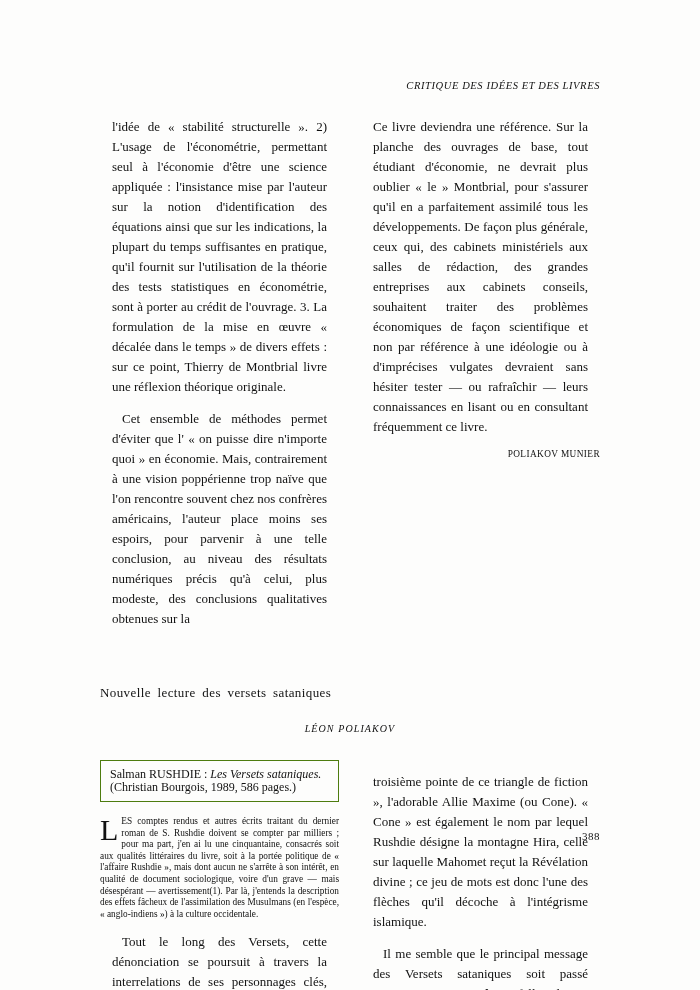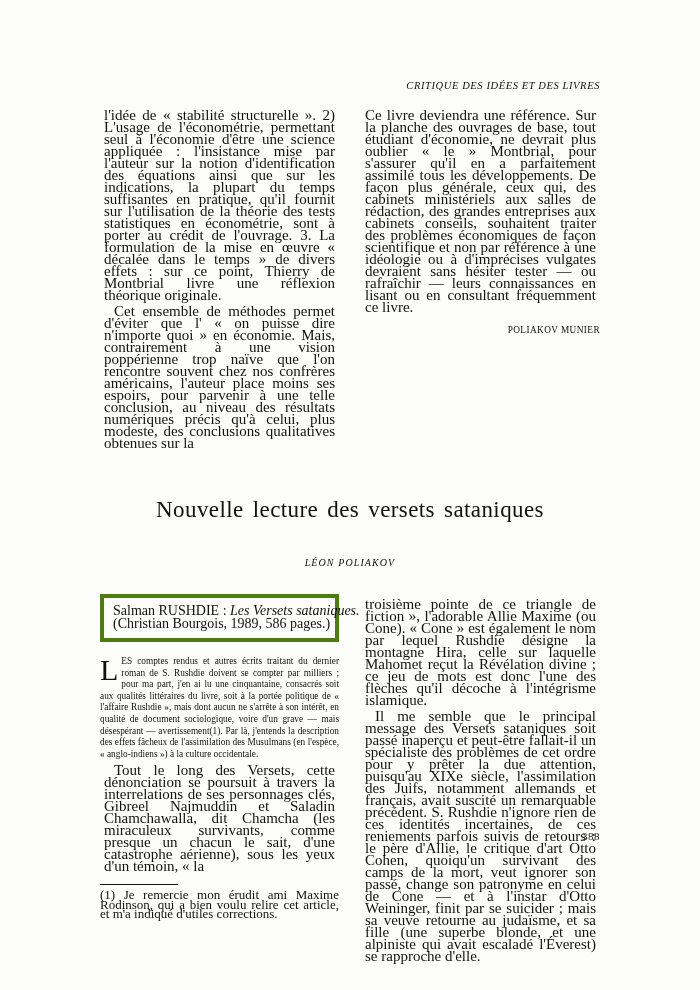--- a/index.html
+++ b/index.html
@@ -42,66 +42,65 @@
 
   
   .cols {
     display: flex;
     gap: 22px;
   }
   .col {
     width: 239px;
   }
   p {
-    margin: 4px;
-    font-size: 15px;
-    line-height: 12px;
+    margin: 12px;
+    font-size: 13px;
+    line-height: 20px;
     text-align: justify;
     text-justify: inter-word;
     hyphens: auto;
   }
   p + p {
     text-indent: 10px;
   }
   .ital { font-style: italic; }
   .sc { font-variant: small-caps; }
 
   .signature {
     text-align: right;
     font-size: 9.3px;
     letter-spacing: 0.4px;
     margin-top: 12px;
     font-variant: small-caps;
   }
 
   
   .article-title {
-    text-align: center;
-    font-size: 23px;
+    font-size: 13px;
     letter-spacing: 0.4px;
     margin-top: 44px;
     margin-bottom: 0;
     font-weight: normal;
     word-spacing: 3px;
   }
   .article-author {
     text-align: center;
     font-size: 10px;
     font-style: italic;
     letter-spacing: 1.1px;
-    margin-top: 34px;
+    margin-top: 22px;
     margin-bottom: 26px;
     font-variant: small-caps;
   }
 
   
   .refbox {
-    border: 4px solid #4d7c0f;
+    border: 1px solid #4d7c0f;
     padding: 7px 9px 8px 9px;
-    font-size: 14px;
+    font-size: 12px;
     line-height: 12.5px;
     margin-bottom: 14px;
   }
   .refbox .line { white-space: nowrap; }
 
   
   .dropcap-para {
     position: relative;
     font-size: 9.3px;
     line-height: 11.6px;

